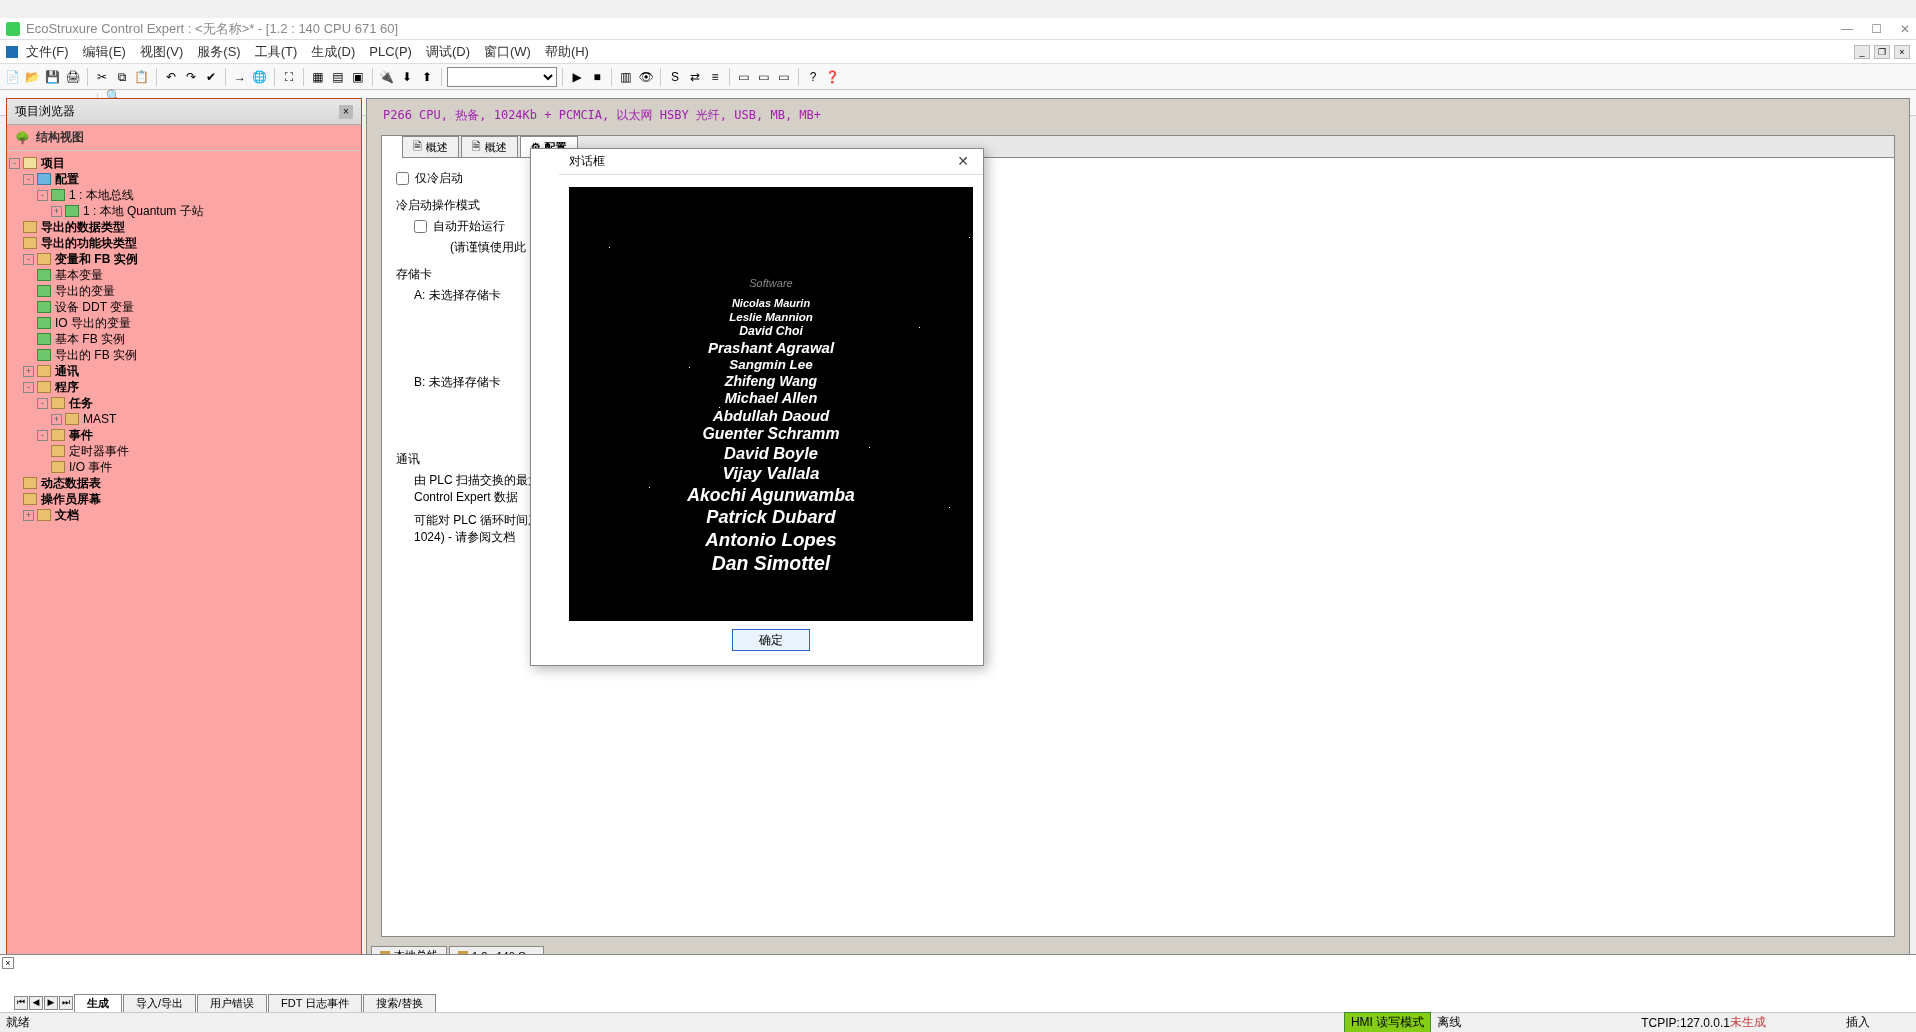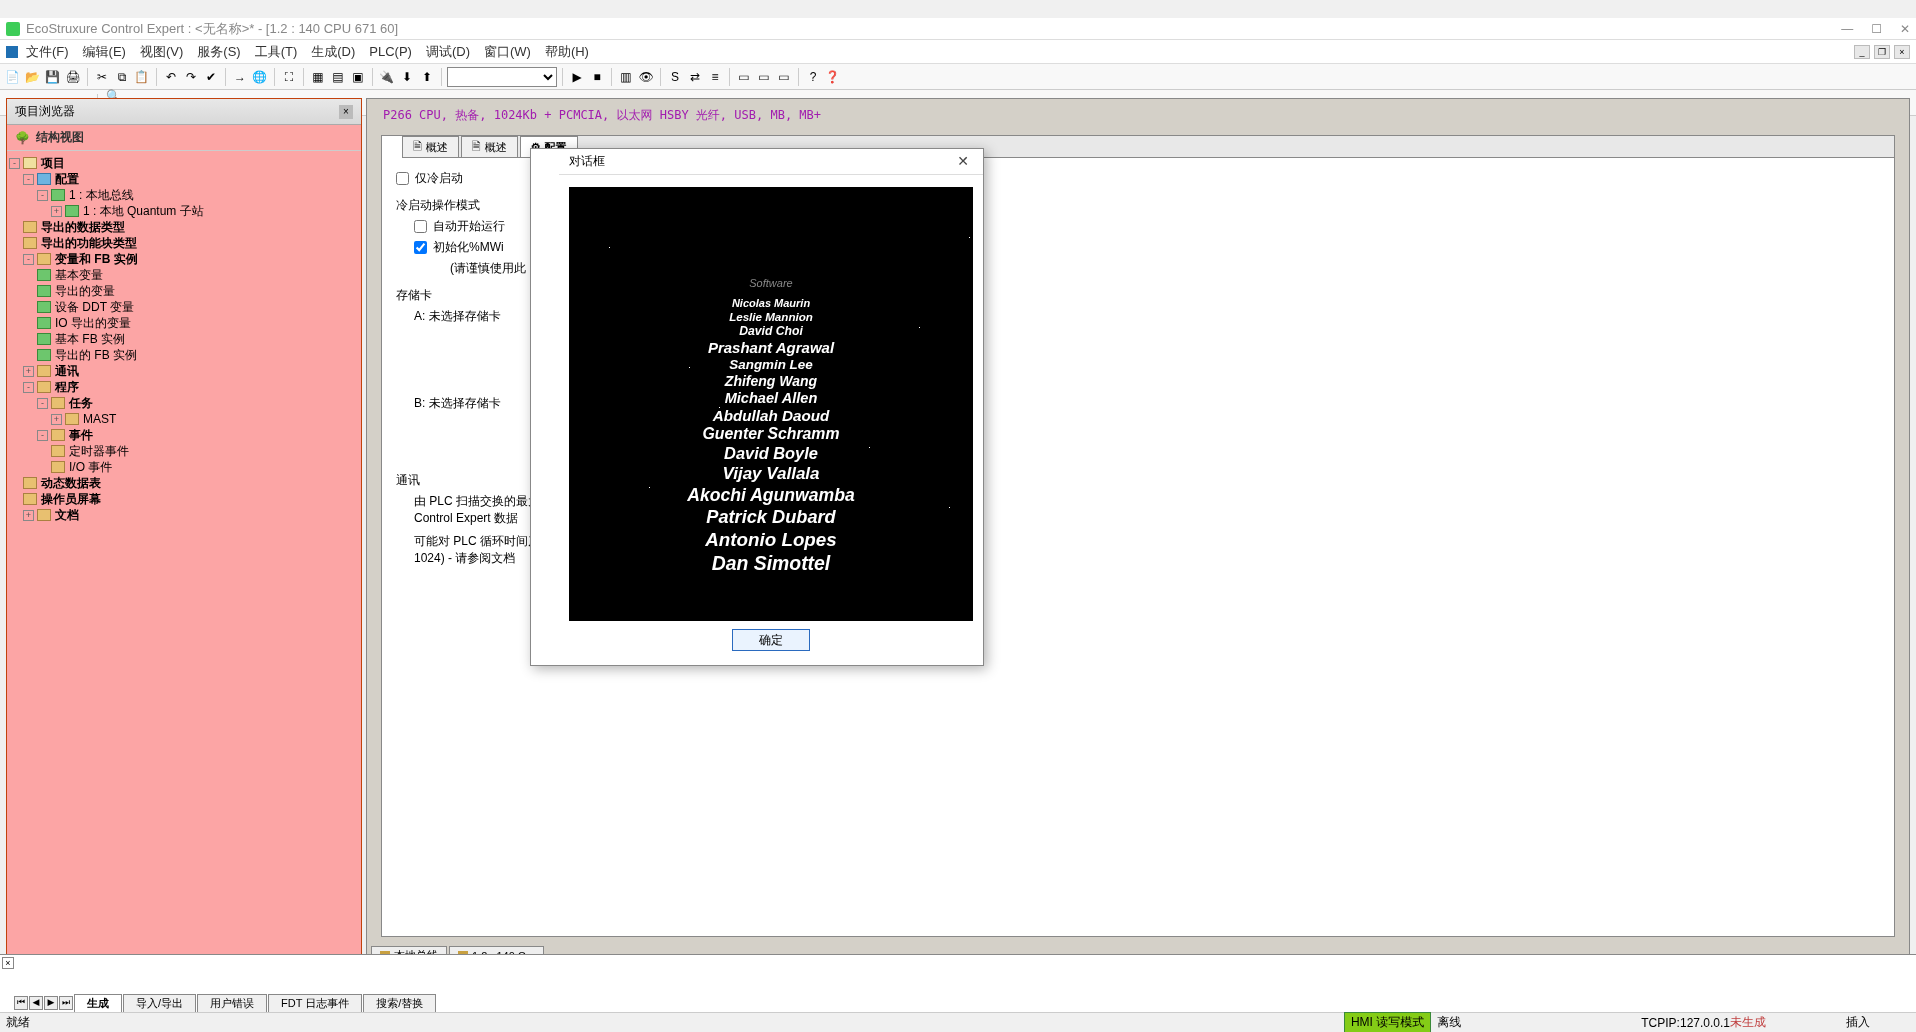--- a/index.html
+++ b/index.html
@@ -348,24 +348,20 @@
       </div>
       <div class="form-area">
         <div class="chk">
             <input type="checkbox" style="">
             <span>仅冷启动</span>
           </div>
         <div class="grp-title">冷启动操作模式</div>
         <div class="chk indent">
             <input type="checkbox" style="">
             <span>自动开始运行</span>
-          </div>
-        <div class="chk indent">
-            <input type="checkbox" checked="" style="">
-            <span>初始化%MWi</span>
           </div>
         <div class="indent" style="margin-left:54px">(请谨慎使用此</div>
         <div class="grp-title">存储卡</div>
         <div class="indent">A: 未选择存储卡</div>
         <div style="height:70px"></div>
         <div class="indent">B: 未选择存储卡</div>
         <div style="height:50px"></div>
         <div class="grp-title">通讯</div>
         <div class="indent">由 PLC 扫描交换的最大</div>
         <div class="indent">Control Expert 数据</div>

